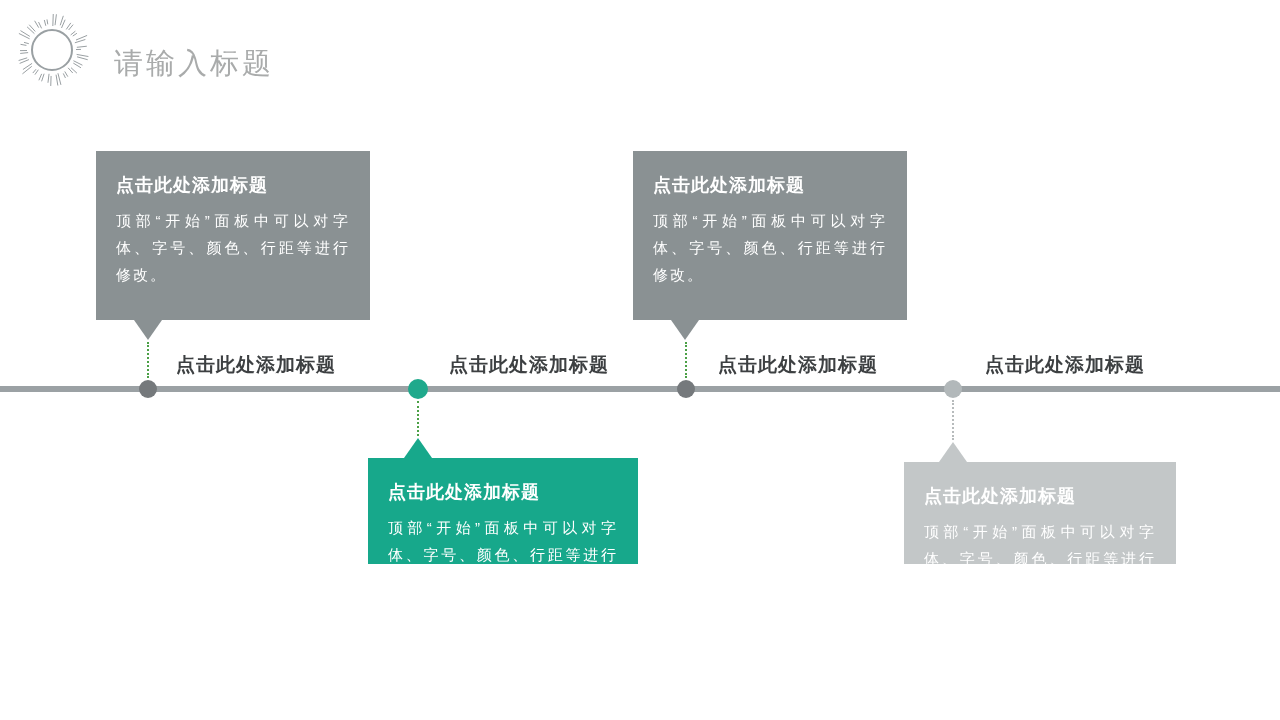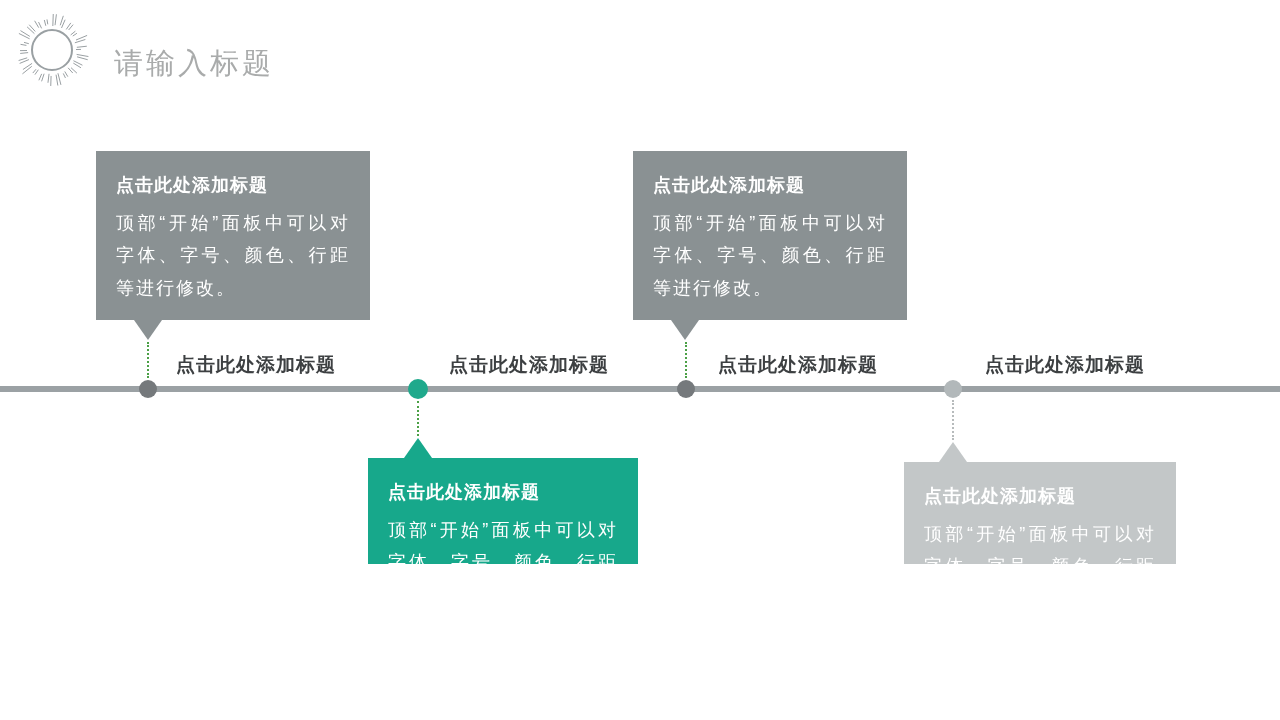--- a/index.html
+++ b/index.html
@@ -70,21 +70,21 @@
     padding: 22px 20px 18px 20px;
   }
   .c-title {
     font-size: 18px;
     font-weight: 700;
     margin-bottom: 10px;
     letter-spacing: 1px;
     white-space: nowrap;
   }
   .c-body {
-    font-size: 18px;
+    font-size: 15px;
     line-height: 1.8;
     letter-spacing: 2px;
     text-align: justify;
     margin-top: 6px;
   }
   .box1 { left: 96px;  top: 151px; width: 274px; height: 169px; background: #8a9193; }
   .box2 { left: 633px; top: 151px; width: 274px; height: 169px; background: #8a9193; }
   .box3 { left: 368px; top: 458px; width: 270px; height: 170px; background: #17a88b; }
   .box4 { left: 904px; top: 462px; width: 272px; height: 172px; background: #c3c7c8; }
 

